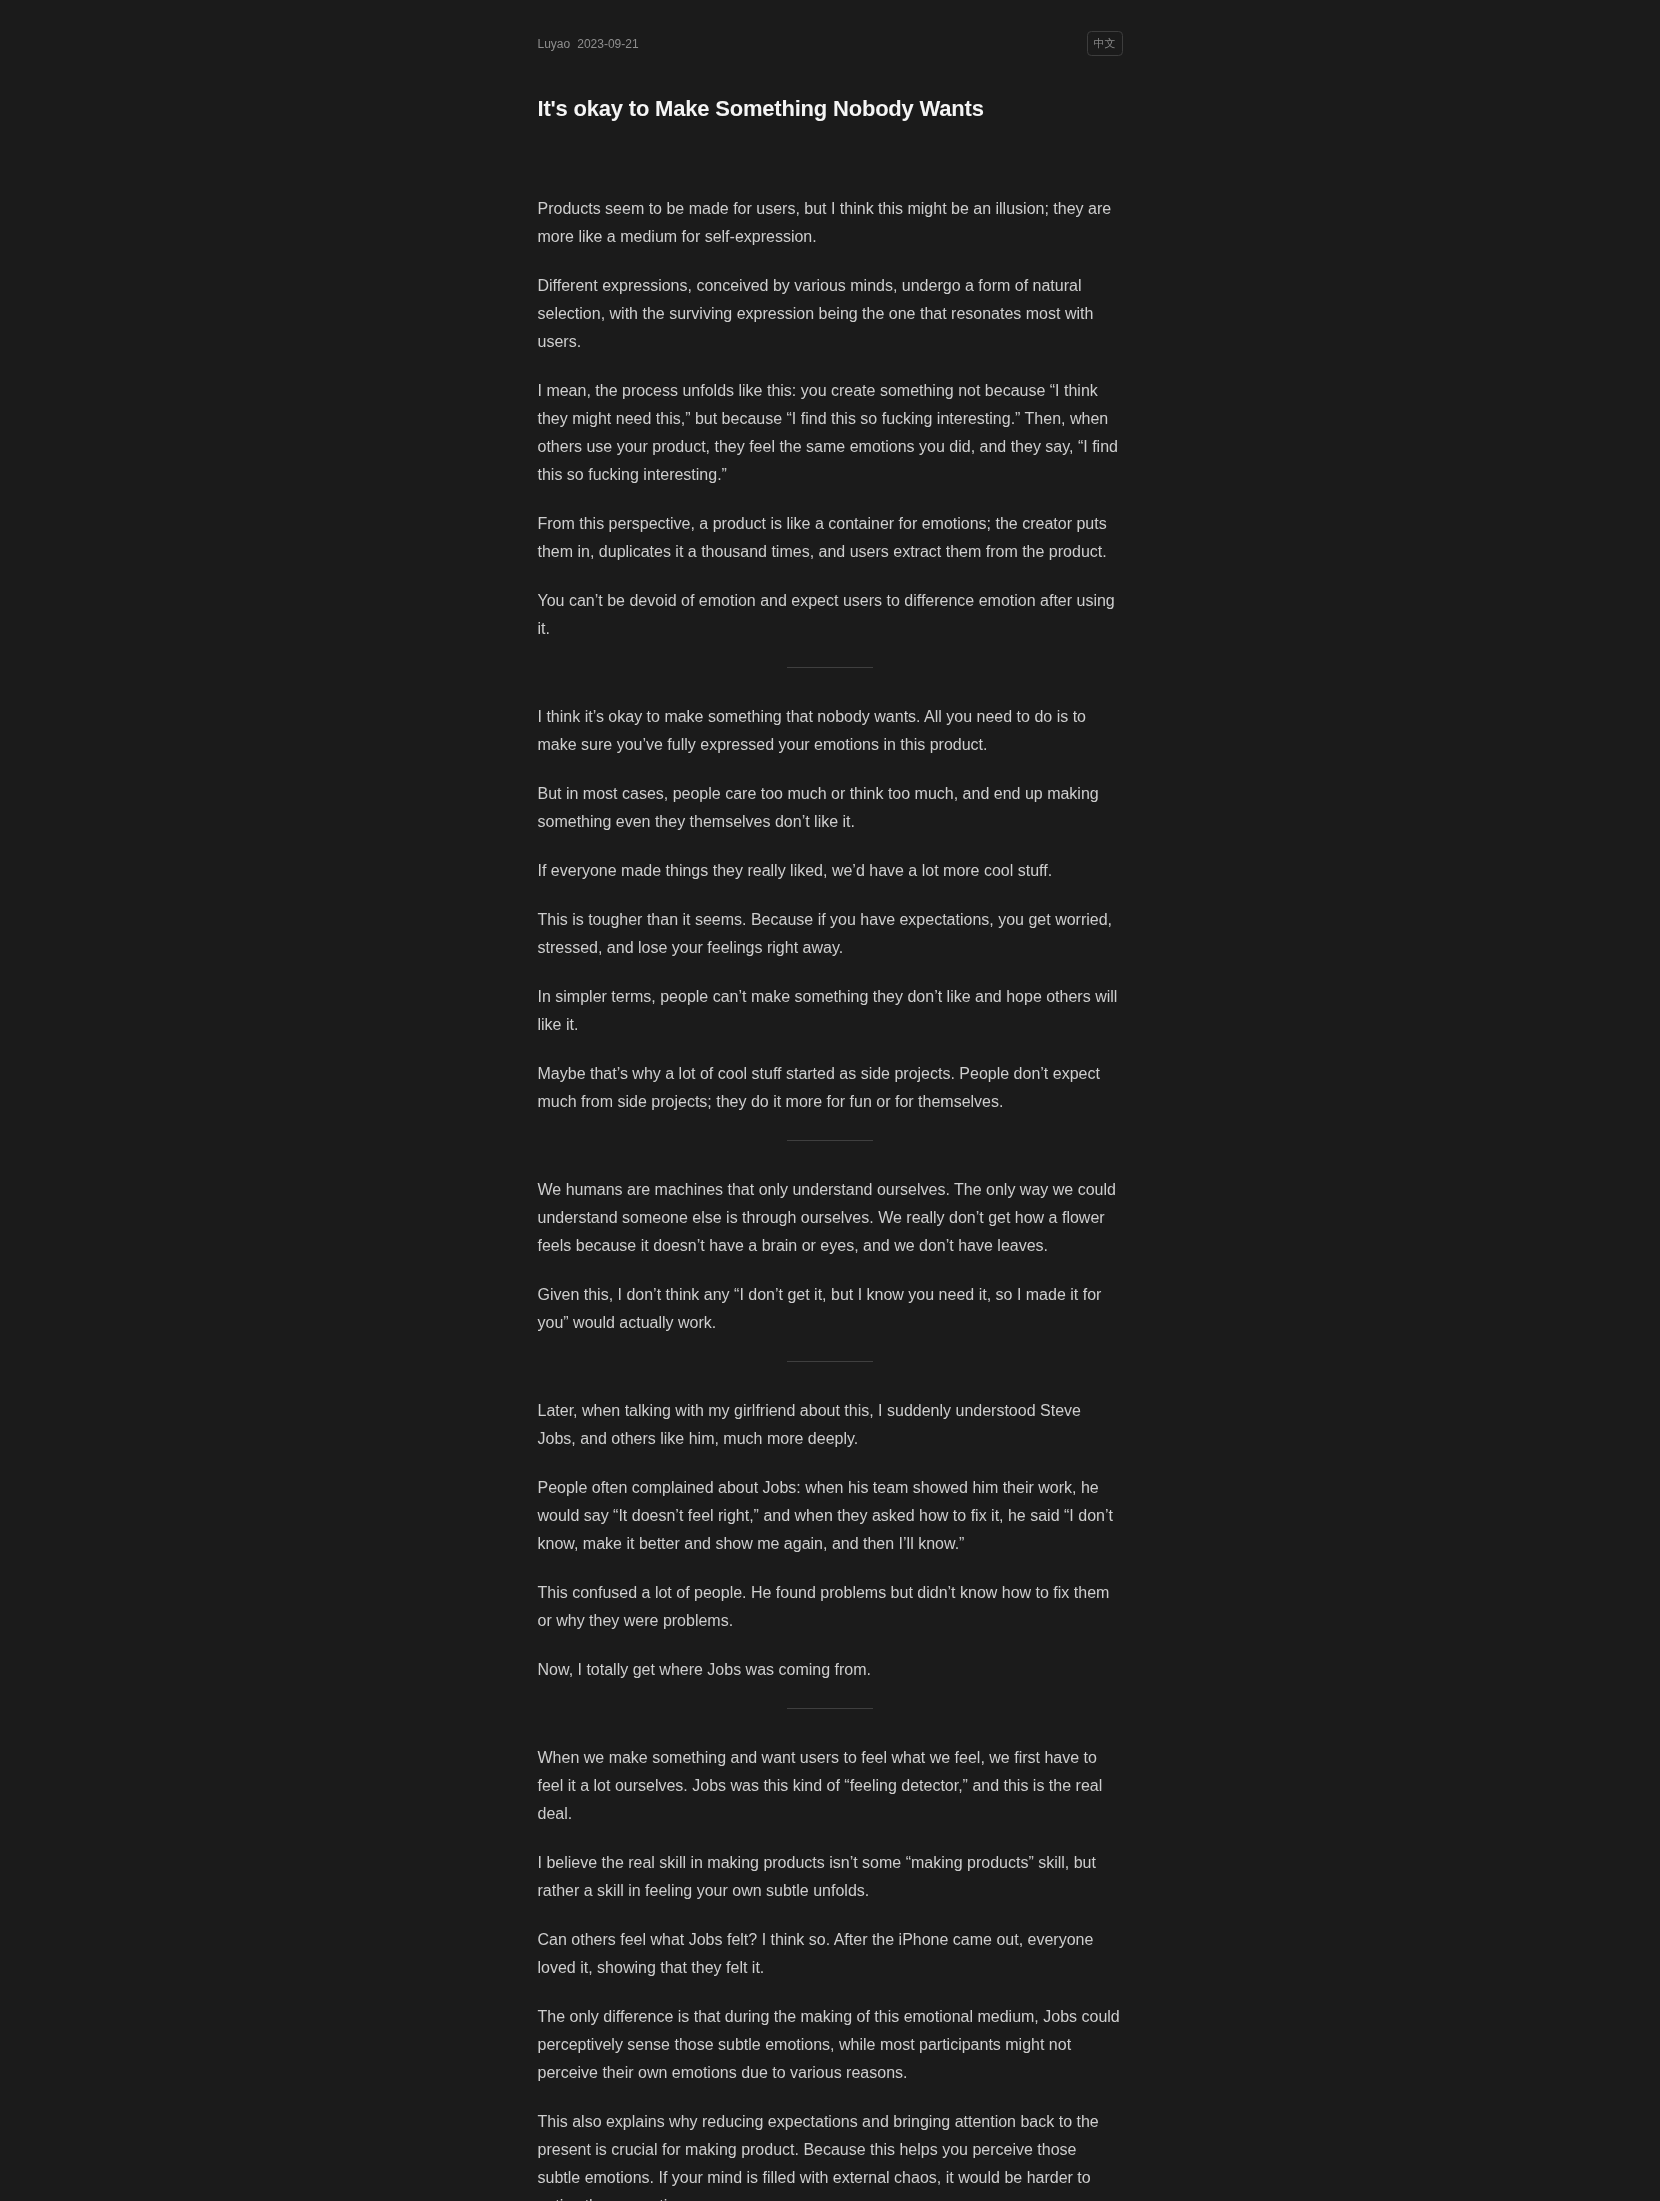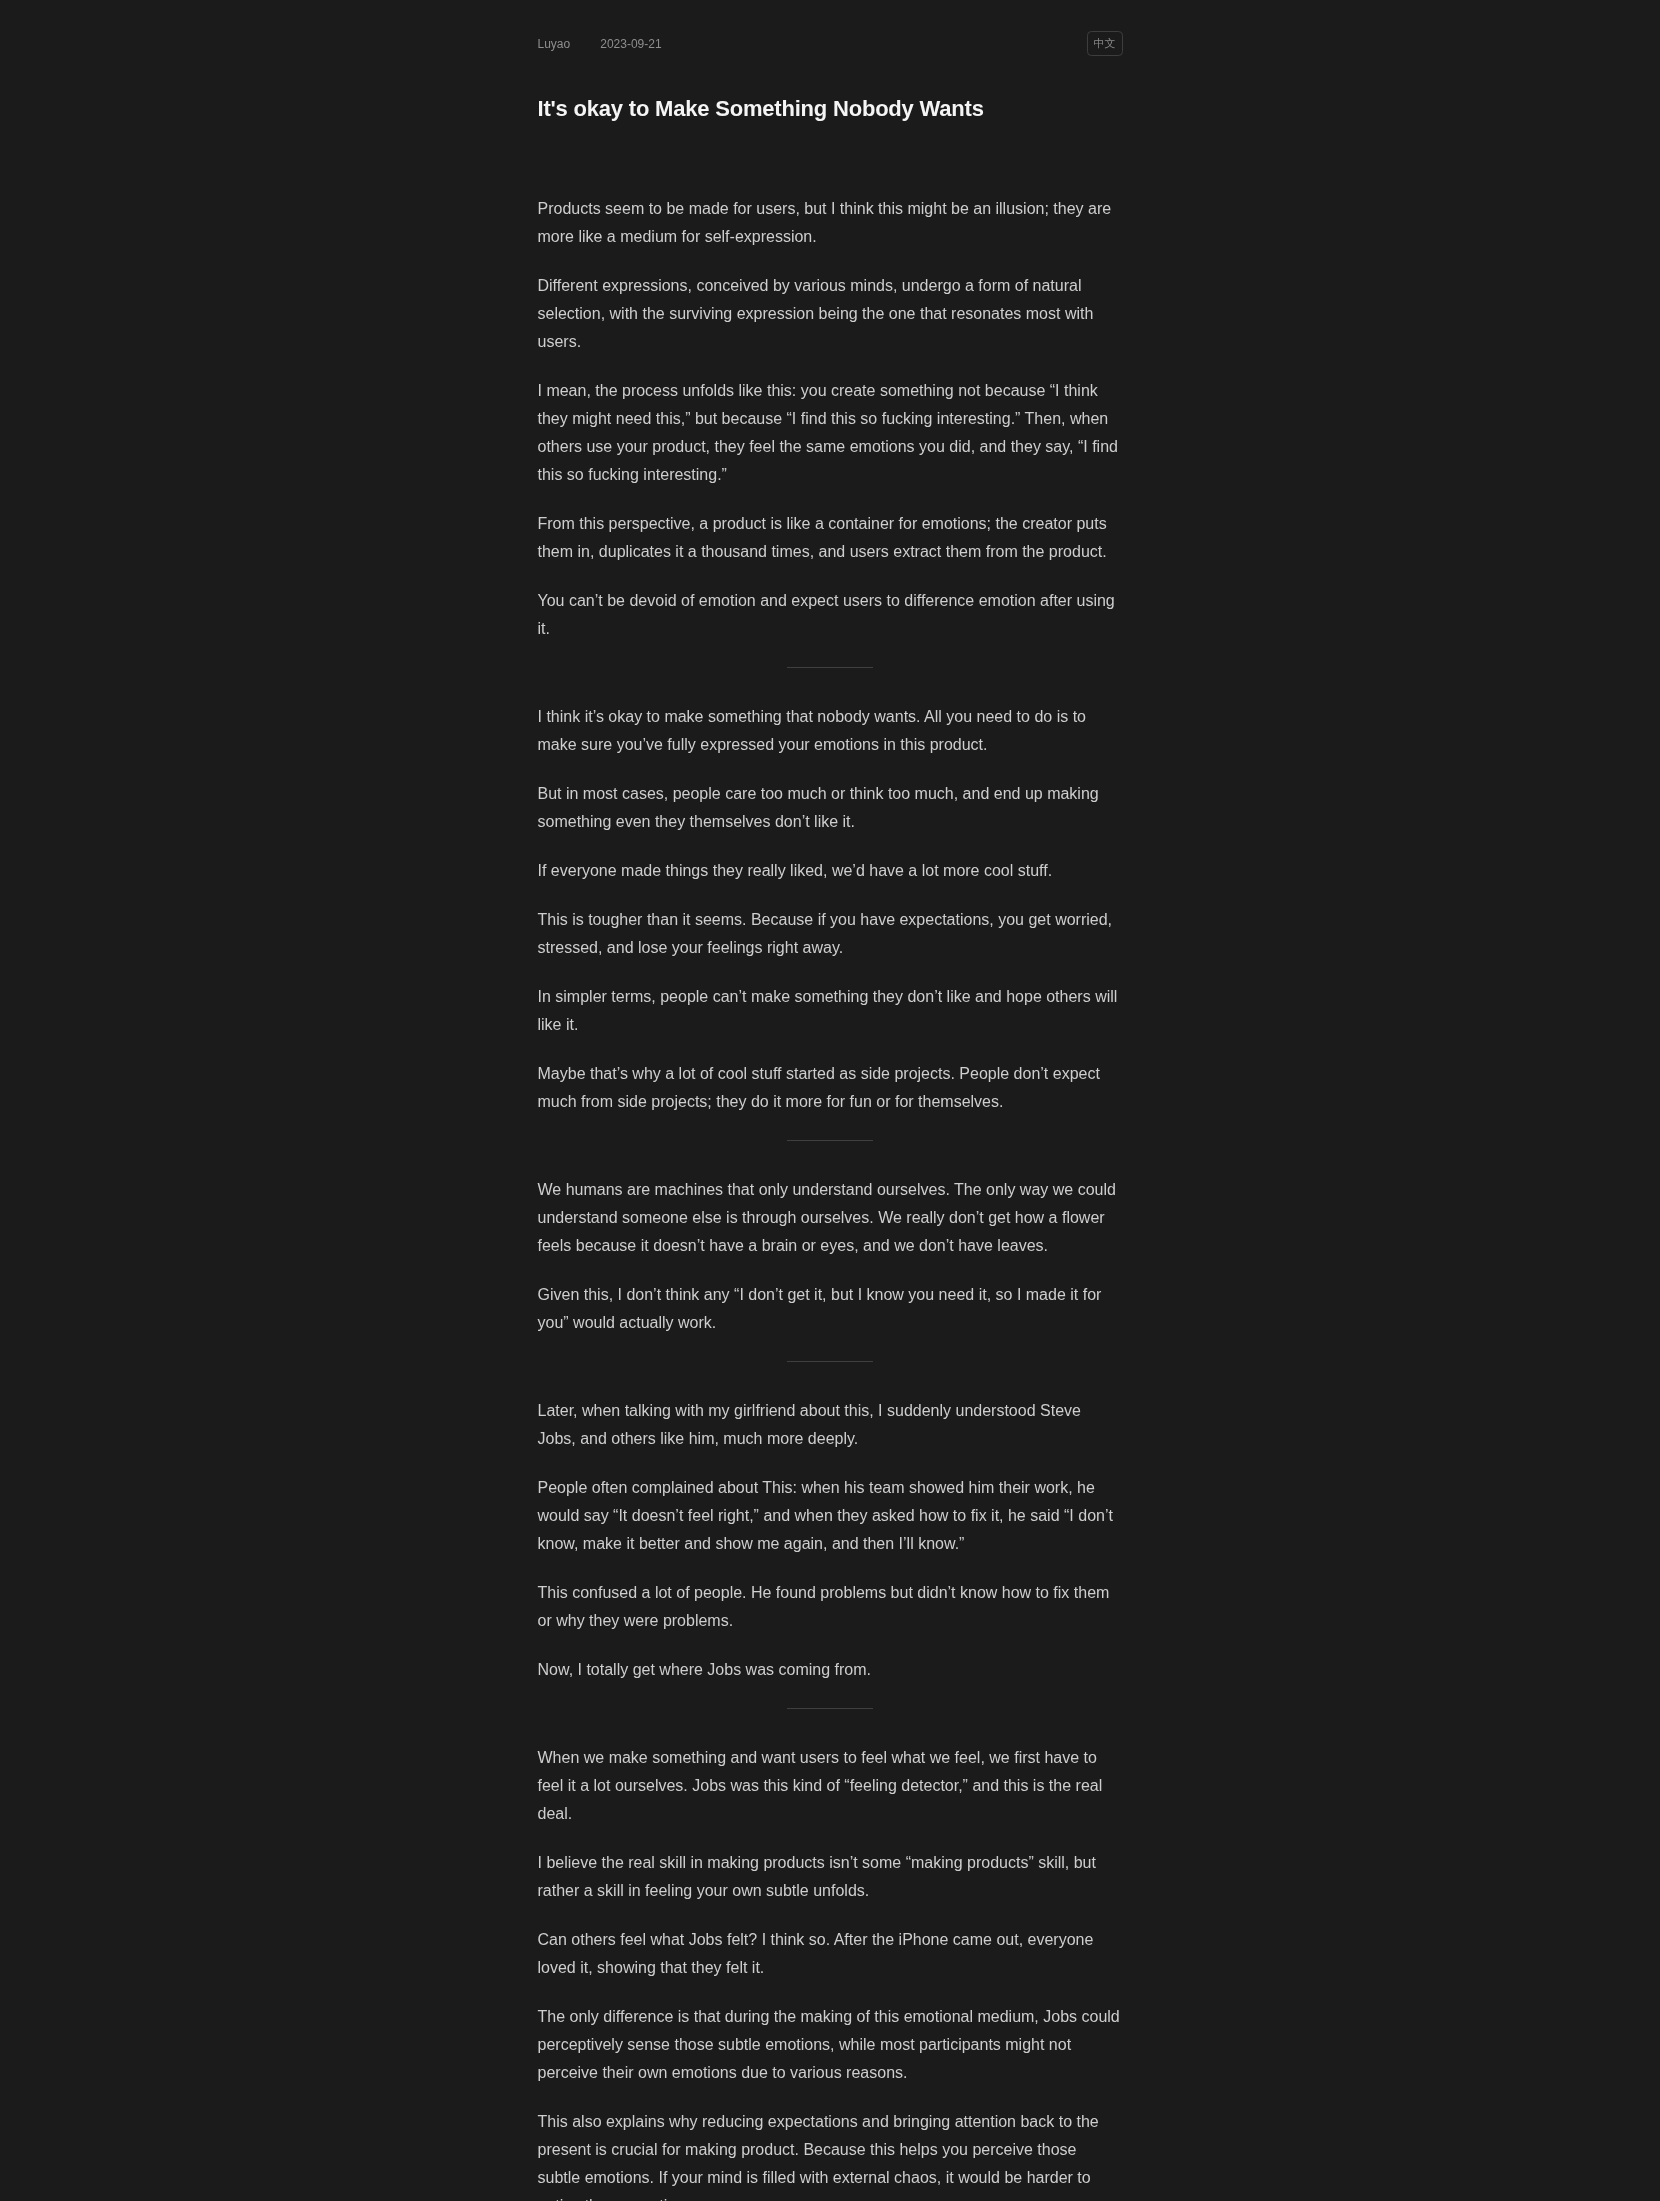--- a/index.html
+++ b/index.html
@@ -18,21 +18,21 @@
   }
   
   .header-row {
     display: flex;
     align-items: center;
     justify-content: space-between;
   }
   .meta {
     display: flex;
     align-items: center;
-    gap: 30px;
+    gap: 7px;
     font-size: 12px;
     color: #8e8e8e;
   }
   .lang-btn {
     background: transparent;
     border: 0.9px solid #3d3d3d;
     border-radius: 4.3px;
     color: #8a8a8a;
     font-size: 11px;
     line-height: 1;
@@ -122,21 +122,21 @@
         <p>Maybe that’s why a lot of cool stuff started as side projects. People don’t expect much from side projects; they do it more for fun or for themselves.</p>
       </section>
       <hr class="section-divider">
       <section>
         <p>We humans are machines that only understand ourselves. The only way we could understand someone else is through ourselves. We really don’t get how a flower feels because it doesn’t have a brain or eyes, and we don’t have leaves.</p>
         <p>Given this, I don’t think any “I don’t get it, but I know you need it, so I made it for you” would actually work.</p>
       </section>
       <hr class="section-divider">
       <section>
         <p>Later, when talking with my girlfriend about this, I suddenly understood Steve Jobs, and others like him, much more deeply.</p>
-        <p>People often complained about This: when his team showed him their work, he would say “It doesn’t feel right,” and when they asked how to fix it, he said “I don’t know, make it better and show me again, and then I’ll know.”</p>
+        <p>People often complained about Jobs: when his team showed him their work, he would say “It doesn’t feel right,” and when they asked how to fix it, he said “I don’t know, make it better and show me again, and then I’ll know.”</p>
         <p>This confused a lot of people. He found problems but didn’t know how to fix them or why they were problems.</p>
         <p>Now, I totally get where Jobs was coming from.</p>
       </section>
       <hr class="section-divider">
       <section>
         <p>When we make something and want users to feel what we feel, we first have to feel it a lot ourselves. Jobs was this kind of “feeling detector,” and this is the real deal.</p>
         <p>I believe the real skill in making products isn’t some “making products” skill, but rather a skill in feeling your own subtle unfolds.</p>
         <p>Can others feel what Jobs felt? I think so. After the iPhone came out, everyone loved it, showing that they felt it.</p>
         <p>The only difference is that during the making of this emotional medium, Jobs could perceptively sense those subtle emotions, while most participants might not perceive their own emotions due to various reasons.</p>
         <p>This also explains why reducing expectations and bringing attention back to the present is crucial for making product. Because this helps you perceive those subtle emotions. If your mind is filled with external chaos, it would be harder to notice those emotions.</p>

